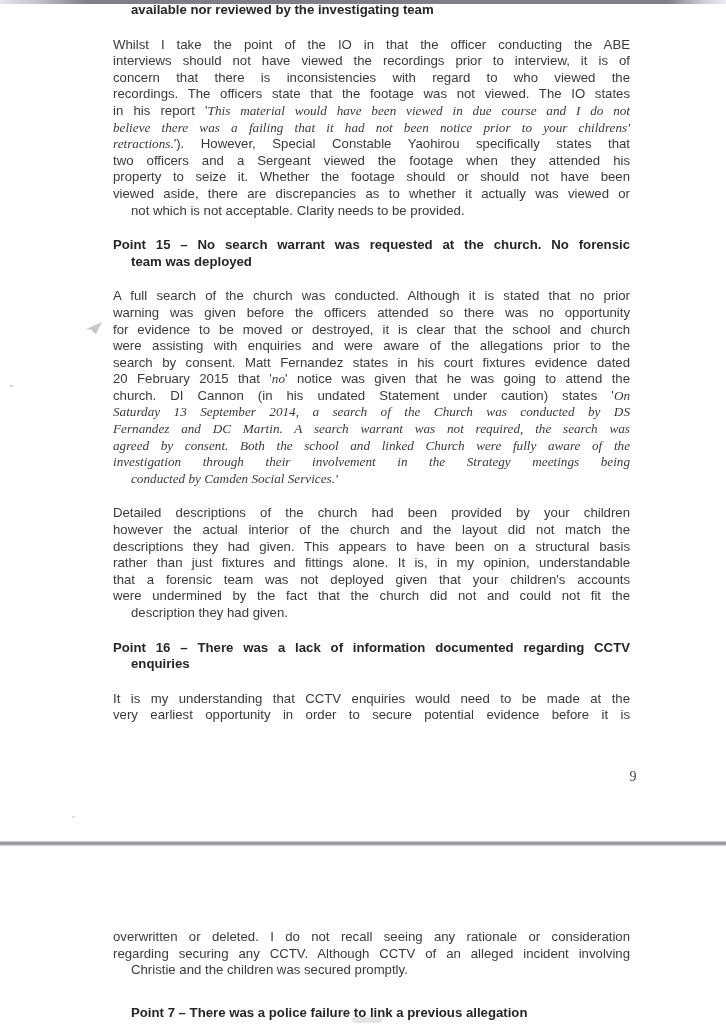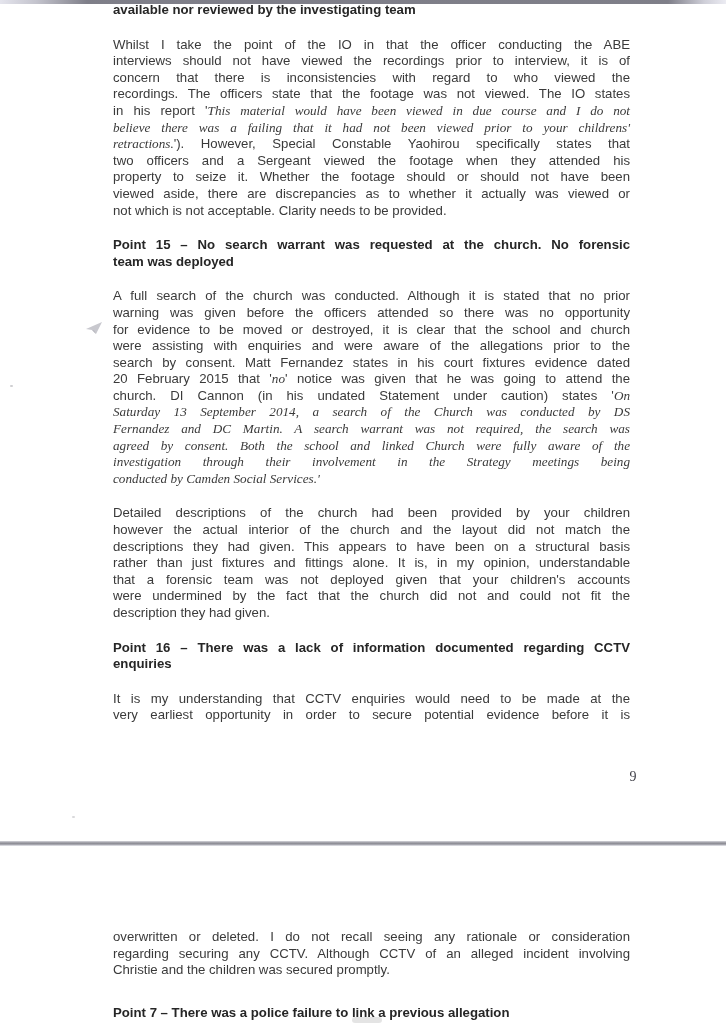--- a/index.html
+++ b/index.html
@@ -27,21 +27,21 @@
   #doc-page1{left:113px;top:2px;}
   #doc-page2{left:113px;top:929px;}
   .block{margin-bottom:18px;}
   #doc-page2 .paragraph{margin-bottom:26px;}
   .line{
     line-height:16.6px;
     text-align:justify;
     text-align-last:justify;
     white-space:normal;
   }
-  .line.last{text-align-last:left;}
+  .line.last{text-align-last:left;margin-left:18px;}
   .heading .line{
     font-weight:bold;
     color:var(--heading-text);
   }
   .it{font-style:italic;font-family:Liberation Serif, serif;}
   
   .scan-top-edge{
     position:absolute;left:0;top:0;width:726px;height:4px;
     background:linear-gradient(90deg,
       #e0e0ea 0%, #b9b9c4 5%, var(--scan-edge-gray) 12%,
@@ -77,21 +77,21 @@
 <div class="doc" id="doc-page1">
     <div class="block heading">
       <div class="line last"><span>available nor reviewed by the investigating team</span></div>
     </div>
     <div class="block paragraph">
       <div class="line"><span>Whilst I take the point of the IO in that the officer conducting the ABE</span></div>
       <div class="line"><span>interviews should not have viewed the recordings prior to interview, it is of</span></div>
       <div class="line"><span>concern that there is inconsistencies with regard to who viewed the</span></div>
       <div class="line"><span>recordings. The officers state that the footage was not viewed. The IO states</span></div>
       <div class="line"><span>in his report '</span><span class="it">This material would have been viewed in due course and I do not</span></div>
-      <div class="line"><span class="it">believe there was a failing that it had not been viewed prior to your childrens'</span></div>
+      <div class="line"><span class="it">believe there was a failing that it had not been notice prior to your childrens'</span></div>
       <div class="line"><span class="it">retractions.</span><span>'). However, Special Constable Yaohirou specifically states that</span></div>
       <div class="line"><span>two officers and a Sergeant viewed the footage when they attended his</span></div>
       <div class="line"><span>property to seize it. Whether the footage should or should not have been</span></div>
       <div class="line"><span>viewed aside, there are discrepancies as to whether it actually was viewed or</span></div>
       <div class="line last"><span>not which is not acceptable. Clarity needs to be provided.</span></div>
     </div>
     <div class="block heading">
       <div class="line"><span>Point 15 – No search warrant was requested at the church. No forensic</span></div>
       <div class="line last"><span>team was deployed</span></div>
     </div>

